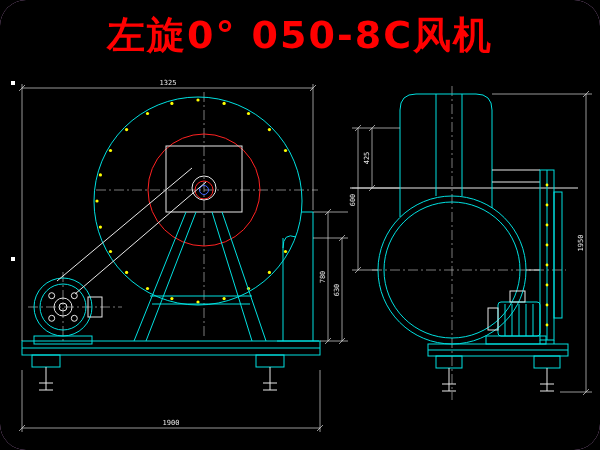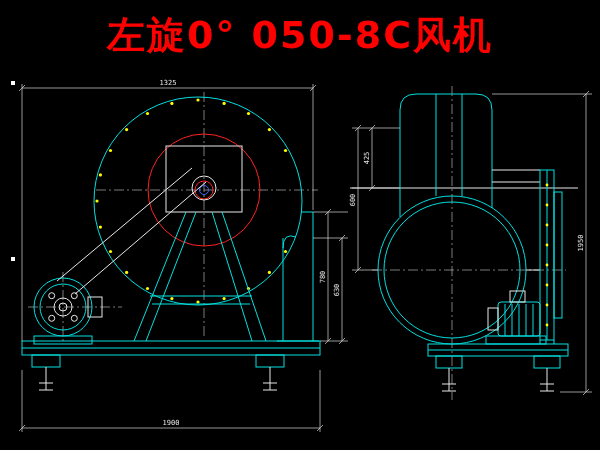--- a/index.html
+++ b/index.html
@@ -1,17 +1,17 @@
 <!DOCTYPE html>
 <html><head>
 <meta charset="utf-8">
 <style>
   html,body{margin:0;padding:0;background:#000;}
   #page{position:relative;width:600px;height:450px;background:#f0abfc;overflow:hidden;
-        font-family:"DejaVu Sans",sans-serif;}
+        font-family:"DejaVu Sans",sans-serif;border-radius:26px;}
   svg{display:block;}
   .lc{stroke:#00e0e0;fill:none;stroke-width:1;}
   .lw{stroke:#e8e8e8;fill:none;stroke-width:1;}
   .lr{stroke:#ff2222;fill:none;stroke-width:1;}
   .lb{stroke:#4466ff;fill:none;stroke-width:1;}
   .center{stroke:#cfcfcf;fill:none;stroke-width:0.6;stroke-dasharray:10 3 2 3;}
   .dim{stroke:#d8d8d8;fill:none;stroke-width:0.7;}
   .dot{fill:#ffff00;stroke:none;}
   .blip{fill:#ffffff;stroke:none;}
   .dimtext{fill:#e8e8e8;font:7px "DejaVu Sans Mono",monospace;}

